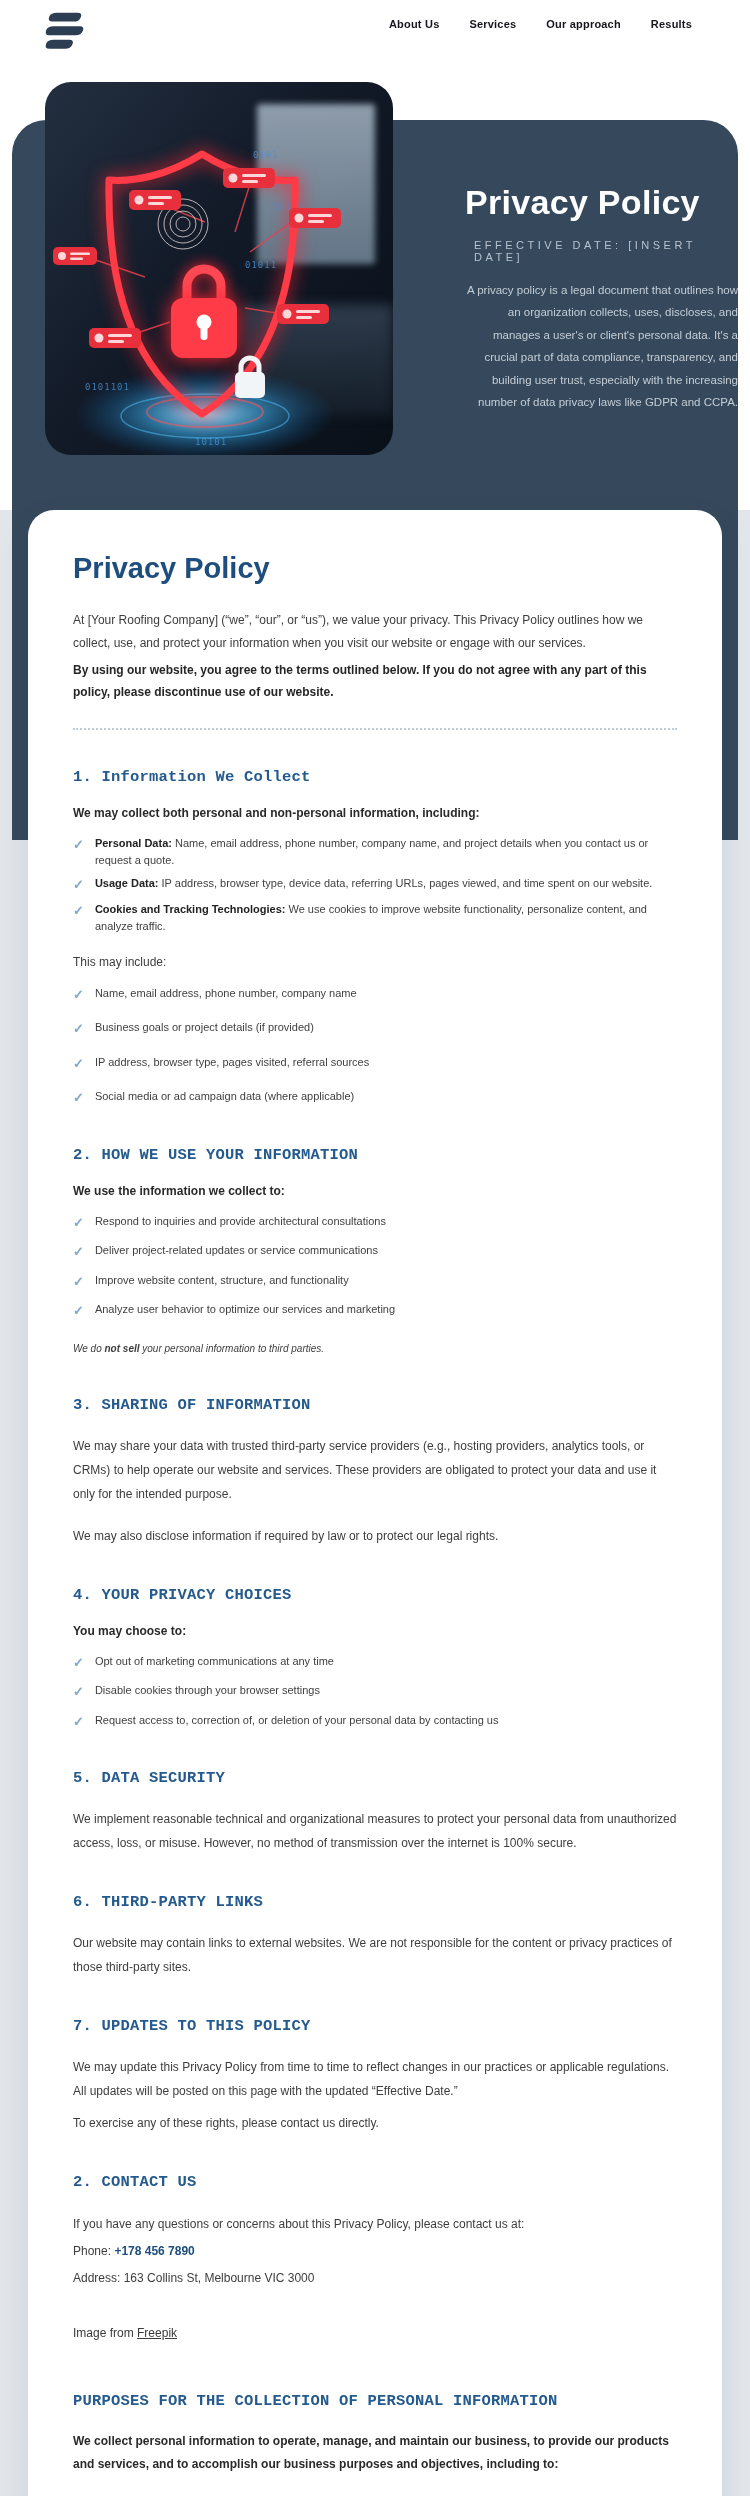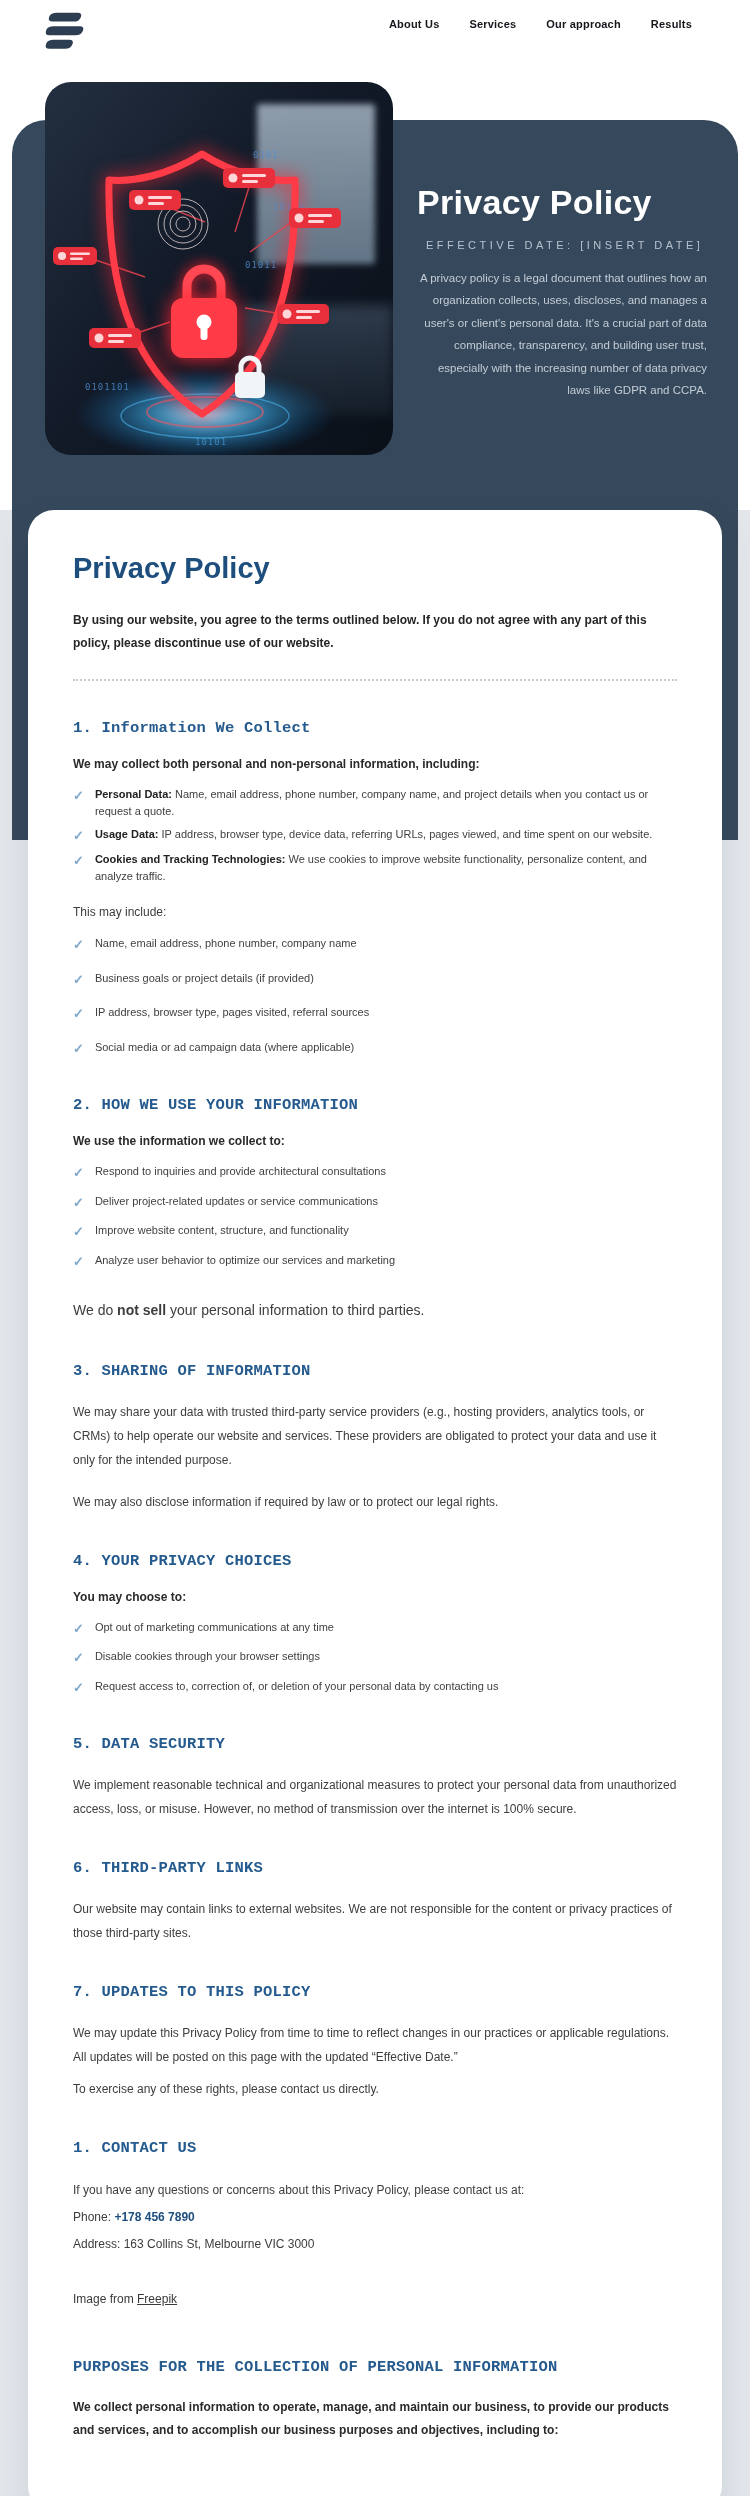--- a/index.html
+++ b/index.html
@@ -7,21 +7,21 @@
   body { width:750px; font-family:"Liberation Sans", sans-serif; color:#3d3d3d; }
 
   
   .site-header { height:120px; padding:10px 58px 0 40px; display:flex; justify-content:space-between; align-items:flex-start; background:#fff; }
   .logo { width:48px; height:44px; display:block; }
   .main-nav { display:flex; gap:30px; margin-top:8px; }
   .main-nav a { font-size:11px; font-weight:700; color:#15171c; text-decoration:none; letter-spacing:.2px; }
 
   
   .hero-band { margin:0 12px; height:720px; background:#36495c; border-radius:34px 34px 0 0; padding-left:33px; position:relative; }
-  .hero-row { display:flex; align-items:flex-start; }
+  .hero-row { display:flex; align-items:flex-start;gap:48px; }
 
   .hero-image { width:348px; height:373px; margin-top:-38px; border-radius:26px; position:relative; overflow:hidden; flex:none;
     background:linear-gradient(128deg,#232f40 0%, #121a28 45%, #0a1018 100%); }
   .img-window { position:absolute; right:18px; top:22px; width:118px; height:160px; background:linear-gradient(180deg,#b9c9d8,#7f95a8); opacity:.75; filter:blur(3px); border-radius:3px; }
   .img-desk { position:absolute; right:0; bottom:40px; width:150px; height:110px; background:linear-gradient(180deg,#44566a,#1c2733); opacity:.6; filter:blur(6px); }
   .hero-image svg { position:absolute; inset:0; }
   .bit { position:absolute; color:#4e8fd0; font-family:"DejaVu Sans Mono", monospace; font-size:9px; opacity:.8; letter-spacing:1px; }
 
   .hero-text { margin-left:24px; padding-top:63px; width:290px; }
   .hero-title { color:#ffffff; font-size:34px; font-weight:700; letter-spacing:.3px; }
@@ -42,21 +42,21 @@
   .plain-line { font-size:12px; color:#3d3d3d; margin:20px 0 16px; }
 
   .check-item { display:flex; align-items:flex-start; gap:11px; }
   .check-item .check { color:#7fa8cb; font-weight:700; font-size:13px; line-height:1.5; flex:none; }
   .check-item p { font-size:11px; line-height:1.55; color:#3f3f3f; }
   .check-item p strong { color:#222; }
   .list-tight .check-item { margin-bottom:6px; }
   .list-mid .check-item { margin-bottom:10px; }
   .list-spaced .check-item { margin-bottom:15px; }
 
-  .note-line { font-size:14px; color:#3d3d3d; margin-top:26px; line-height:1.9; }
+  .note-line { font-size:10px; color:#3d3d3d; margin-top:18px; line-height:1.9;font-style:italic; }
   .para { font-size:12px; line-height:2.0; color:#3d3d3d; margin-bottom:18px; }
 
   .contact-line { font-size:12px; line-height:2.25; color:#3d3d3d; }
   .contact-line a { color:#1d4e7d; font-weight:700; text-decoration:none; }
   .credit { font-size:12px; color:#3a3a3a; margin-top:34px; }
   .credit a { color:#3a3a3a; text-decoration:underline; }
 </style>
 </head>
 <body>
 
@@ -168,20 +168,21 @@
       <div class="hero-date">EFFECTIVE DATE: [INSERT DATE]</div>
       <p class="hero-desc">A privacy policy is a legal document that outlines how an organization collects, uses, discloses, and manages a user's or client's personal data. It's a crucial part of data compliance, transparency, and building user trust, especially with the increasing number of data privacy laws like GDPR and CCPA.</p>
     </div>
   </div>
 </section>
 
 <div class="gray-zone">
   <article class="card">
 
     <h1>Privacy Policy</h1>
+    <p class="body">At [Your Roofing Company] (“we”, “our”, or “us”), we value your privacy. This Privacy Policy outlines how we collect, use, and protect your information when you visit our website or engage with our services.</p>
     <p class="body-bold">By using our website, you agree to the terms outlined below. If you do not agree with any part of this policy, please discontinue use of our website.</p>
     <hr class="divider">
 
     <h2 class="sec-title">1. Information We Collect</h2>
     <p class="lead-bold">We may collect both personal and non-personal information, including:</p>
     <div class="list-tight">
       <div class="check-item">
           <span class="check">✓</span>
           <p><strong>Personal Data:</strong><span> Name, email address, phone number, company name, and project details when you contact us or request a quote.</span></p>
         </div>
@@ -260,21 +261,21 @@
     <h2 class="sec-title">5. DATA SECURITY</h2>
     <p class="para">We implement reasonable technical and organizational measures to protect your personal data from unauthorized access, loss, or misuse. However, no method of transmission over the internet is 100% secure.</p>
 
     <h2 class="sec-title">6. THIRD-PARTY LINKS</h2>
     <p class="para">Our website may contain links to external websites. We are not responsible for the content or privacy practices of those third-party sites.</p>
 
     <h2 class="sec-title" style="">7. UPDATES TO THIS POLICY</h2>
     <p class="para" style="margin-bottom:8px;">We may update this Privacy Policy from time to time to reflect changes in our practices or applicable regulations. All updates will be posted on this page with the updated “Effective Date.”</p>
     <p class="para">To exercise any of these rights, please contact us directly.</p>
 
-    <h2 class="sec-title">1. CONTACT US</h2>
+    <h2 class="sec-title">2. CONTACT US</h2>
     <p class="contact-line">If you have any questions or concerns about this Privacy Policy, please contact us at:</p>
     <p class="contact-line"><span>Phone: </span><a href="#">+178 456 7890</a></p>
     <p class="contact-line">Address: 163 Collins St, Melbourne VIC 3000</p>
 
     <p class="credit"><span>Image from </span><a href="#">Freepik</a></p>
 
     <h2 class="sec-title" style="margin-top:52px;">PURPOSES FOR THE COLLECTION OF PERSONAL INFORMATION</h2>
     <p class="lead-bold" style="line-height:1.9;">We collect personal information to operate, manage, and maintain our business, to provide our products and services, and to accomplish our business purposes and objectives, including to:</p>
 
   </article>

